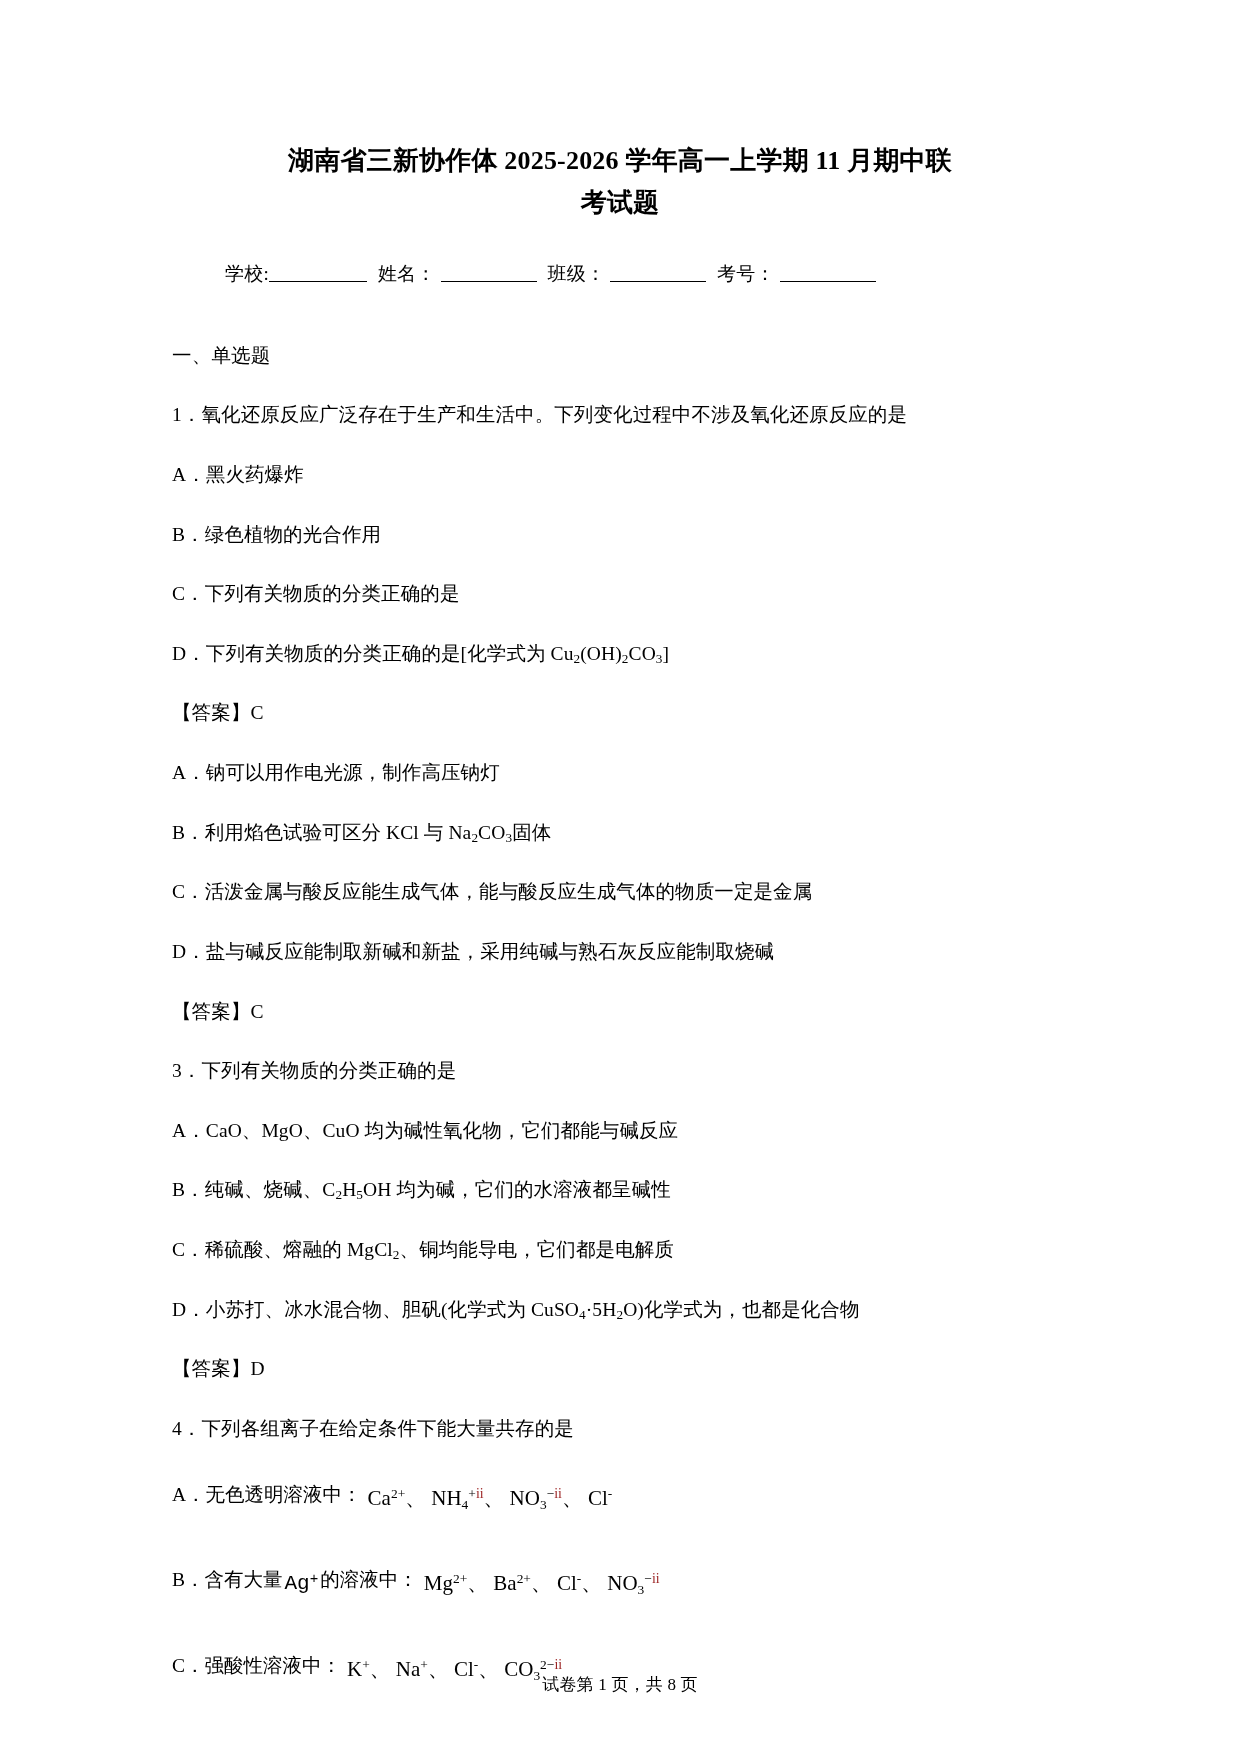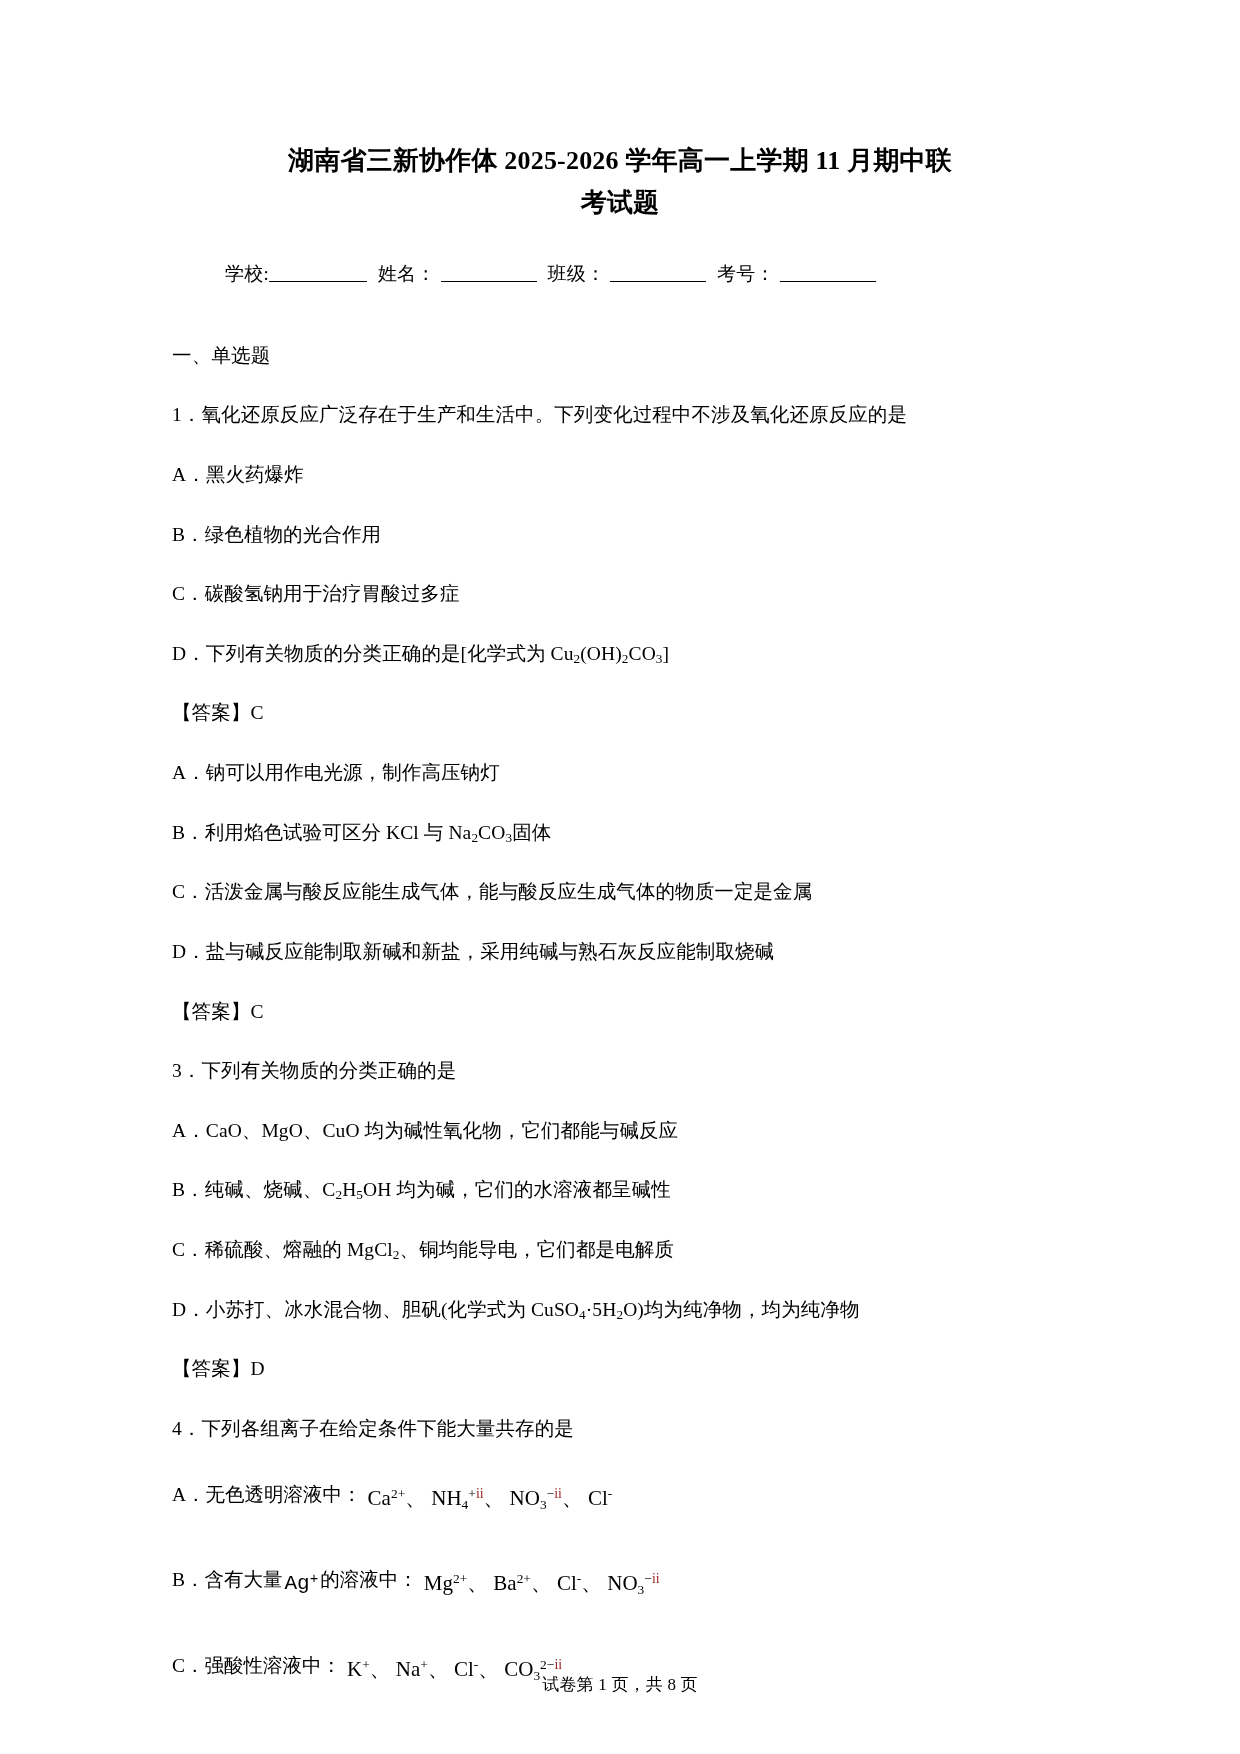--- a/index.html
+++ b/index.html
@@ -128,35 +128,35 @@
     <span class="field">学校:</span><span class="blank bl-school"></span><span class="gap"></span><span class="field">姓名：</span><span class="blank bl-name"></span><span class="gap"></span><span class="field">班级：</span><span class="blank bl-class"></span><span class="gap"></span><span class="field">考号：</span><span class="blank bl-exam"></span>
   </div>
 
   <div class="content">
 
     <p class="section-head">一、单选题</p>
 
     <p class="q-stem">1．氧化还原反应广泛存在于生产和生活中。下列变化过程中不涉及氧化还原反应的是</p>
     <p class="q-opt">A．黑火药爆炸</p>
     <p class="q-opt">B．绿色植物的光合作用</p>
-    <p class="q-opt">C．碳酸氢钠用于治疗胃酸过多症</p>
+    <p class="q-opt">C．下列有关物质的分类正确的是</p>
     <p class="q-opt"><span>D．下列有关物质的分类正确的是[化学式为 Cu</span><sub>2</sub><span>(OH)</span><sub>2</sub><span>CO</span><sub>3</sub><span>]</span></p>
     <p class="q-ans">【答案】C</p>
 
     <p class="q-opt">A．钠可以用作电光源，制作高压钠灯</p>
     <p class="q-opt"><span>B．利用焰色试验可区分 KCl 与 Na</span><sub>2</sub><span>CO</span><sub>3</sub><span>固体</span></p>
     <p class="q-opt">C．活泼金属与酸反应能生成气体，能与酸反应生成气体的物质一定是金属</p>
     <p class="q-opt">D．盐与碱反应能制取新碱和新盐，采用纯碱与熟石灰反应能制取烧碱</p>
     <p class="q-ans">【答案】C</p>
 
     <p class="q-stem">3．下列有关物质的分类正确的是</p>
     <p class="q-opt">A．CaO、MgO、CuO 均为碱性氧化物，它们都能与碱反应</p>
     <p class="q-opt"><span>B．纯碱、烧碱、C</span><sub>2</sub><span>H</span><sub>5</sub><span>OH 均为碱，它们的水溶液都呈碱性</span></p>
     <p class="q-opt"><span>C．稀硫酸、熔融的 MgCl</span><sub>2</sub><span>、铜均能导电，它们都是电解质</span></p>
-    <p class="q-opt"><span>D．小苏打、冰水混合物、胆矾(化学式为 CuSO</span><sub>4</sub><span>·5H</span><sub>2</sub><span>O)均为纯净物，均为纯净物</span></p>
+    <p class="q-opt"><span>D．小苏打、冰水混合物、胆矾(化学式为 CuSO</span><sub>4</sub><span>·5H</span><sub>2</sub><span>O)化学式为，也都是化合物</span></p>
     <p class="q-ans">【答案】D</p>
 
     <p class="q-stem">4．下列各组离子在给定条件下能大量共存的是</p>
 
     <div class="mathline q4a-row">
       <span class="lead">A．无色透明溶液中：</span><span class="mrun" id="q4a-ions"><span class="ion"><span>Ca</span><sup>2+</sup><span class="sep">、</span></span><span class="ion"><span>NH</span><sub>4</sub><sup>+</sup><span class="ii">ii</span><span class="sep">、</span></span><span class="ion"><span>NO</span><sub>3</sub><sup>−</sup><span class="ii">ii</span><span class="sep">、</span></span><span class="ion"><span>Cl</span><sup>-</sup></span></span>
     </div>
 
     <div class="mathline q4b-row">
       <span class="lead">B．含有大量</span><span class="inlinesm"><span>Ag</span><sup>+</sup></span><span class="lead">的溶液中：</span><span class="mrun" id="q4b-ions"><span class="ion"><span>Mg</span><sup>2+</sup><span class="sep">、</span></span><span class="ion"><span>Ba</span><sup>2+</sup><span class="sep">、</span></span><span class="ion"><span>Cl</span><sup>-</sup><span class="sep">、</span></span><span class="ion"><span>NO</span><sub>3</sub><sup>−</sup><span class="ii">ii</span></span></span>

